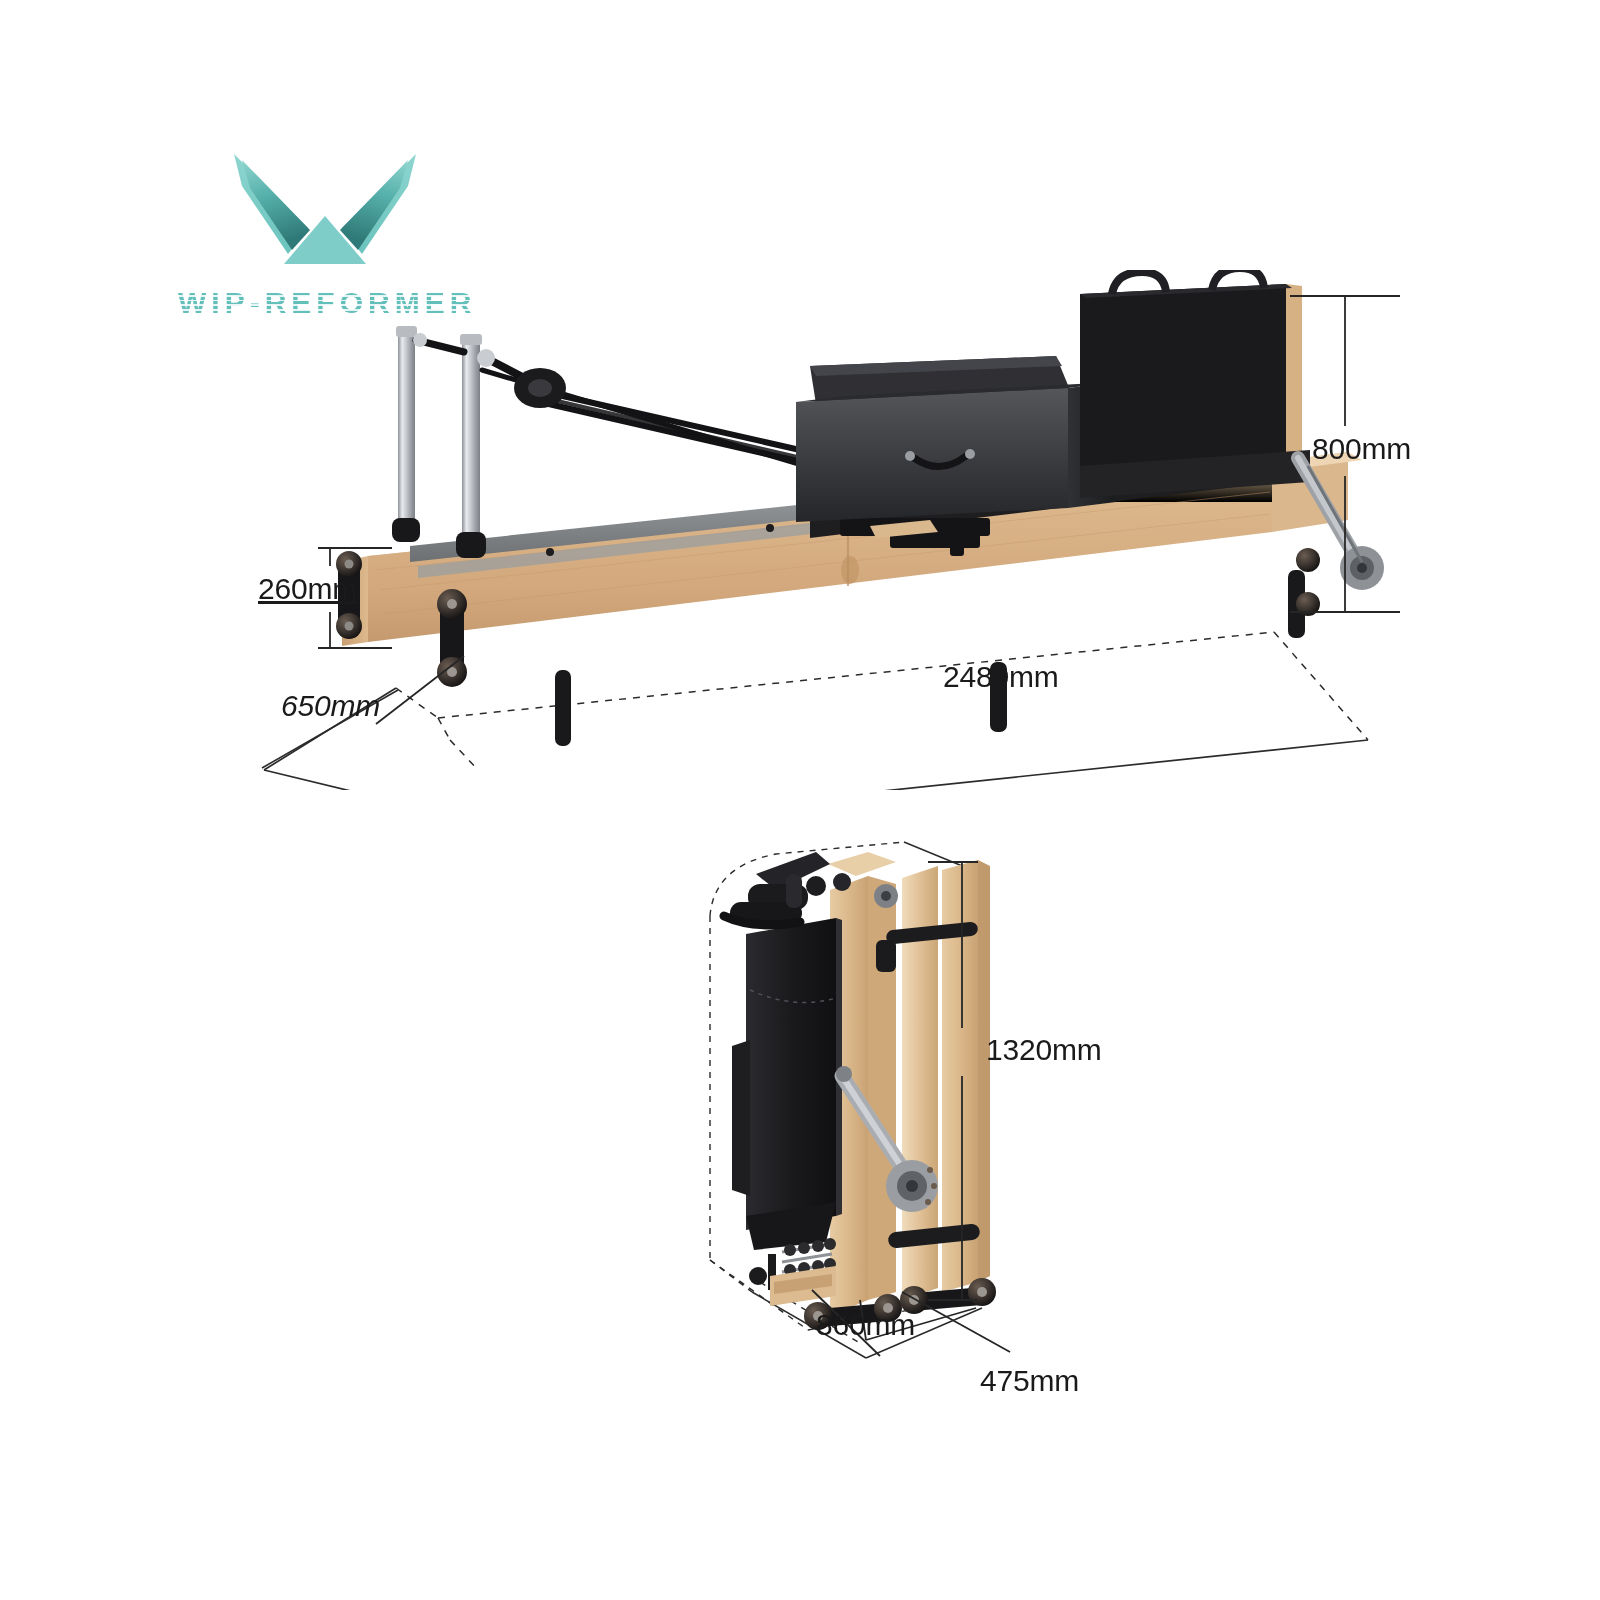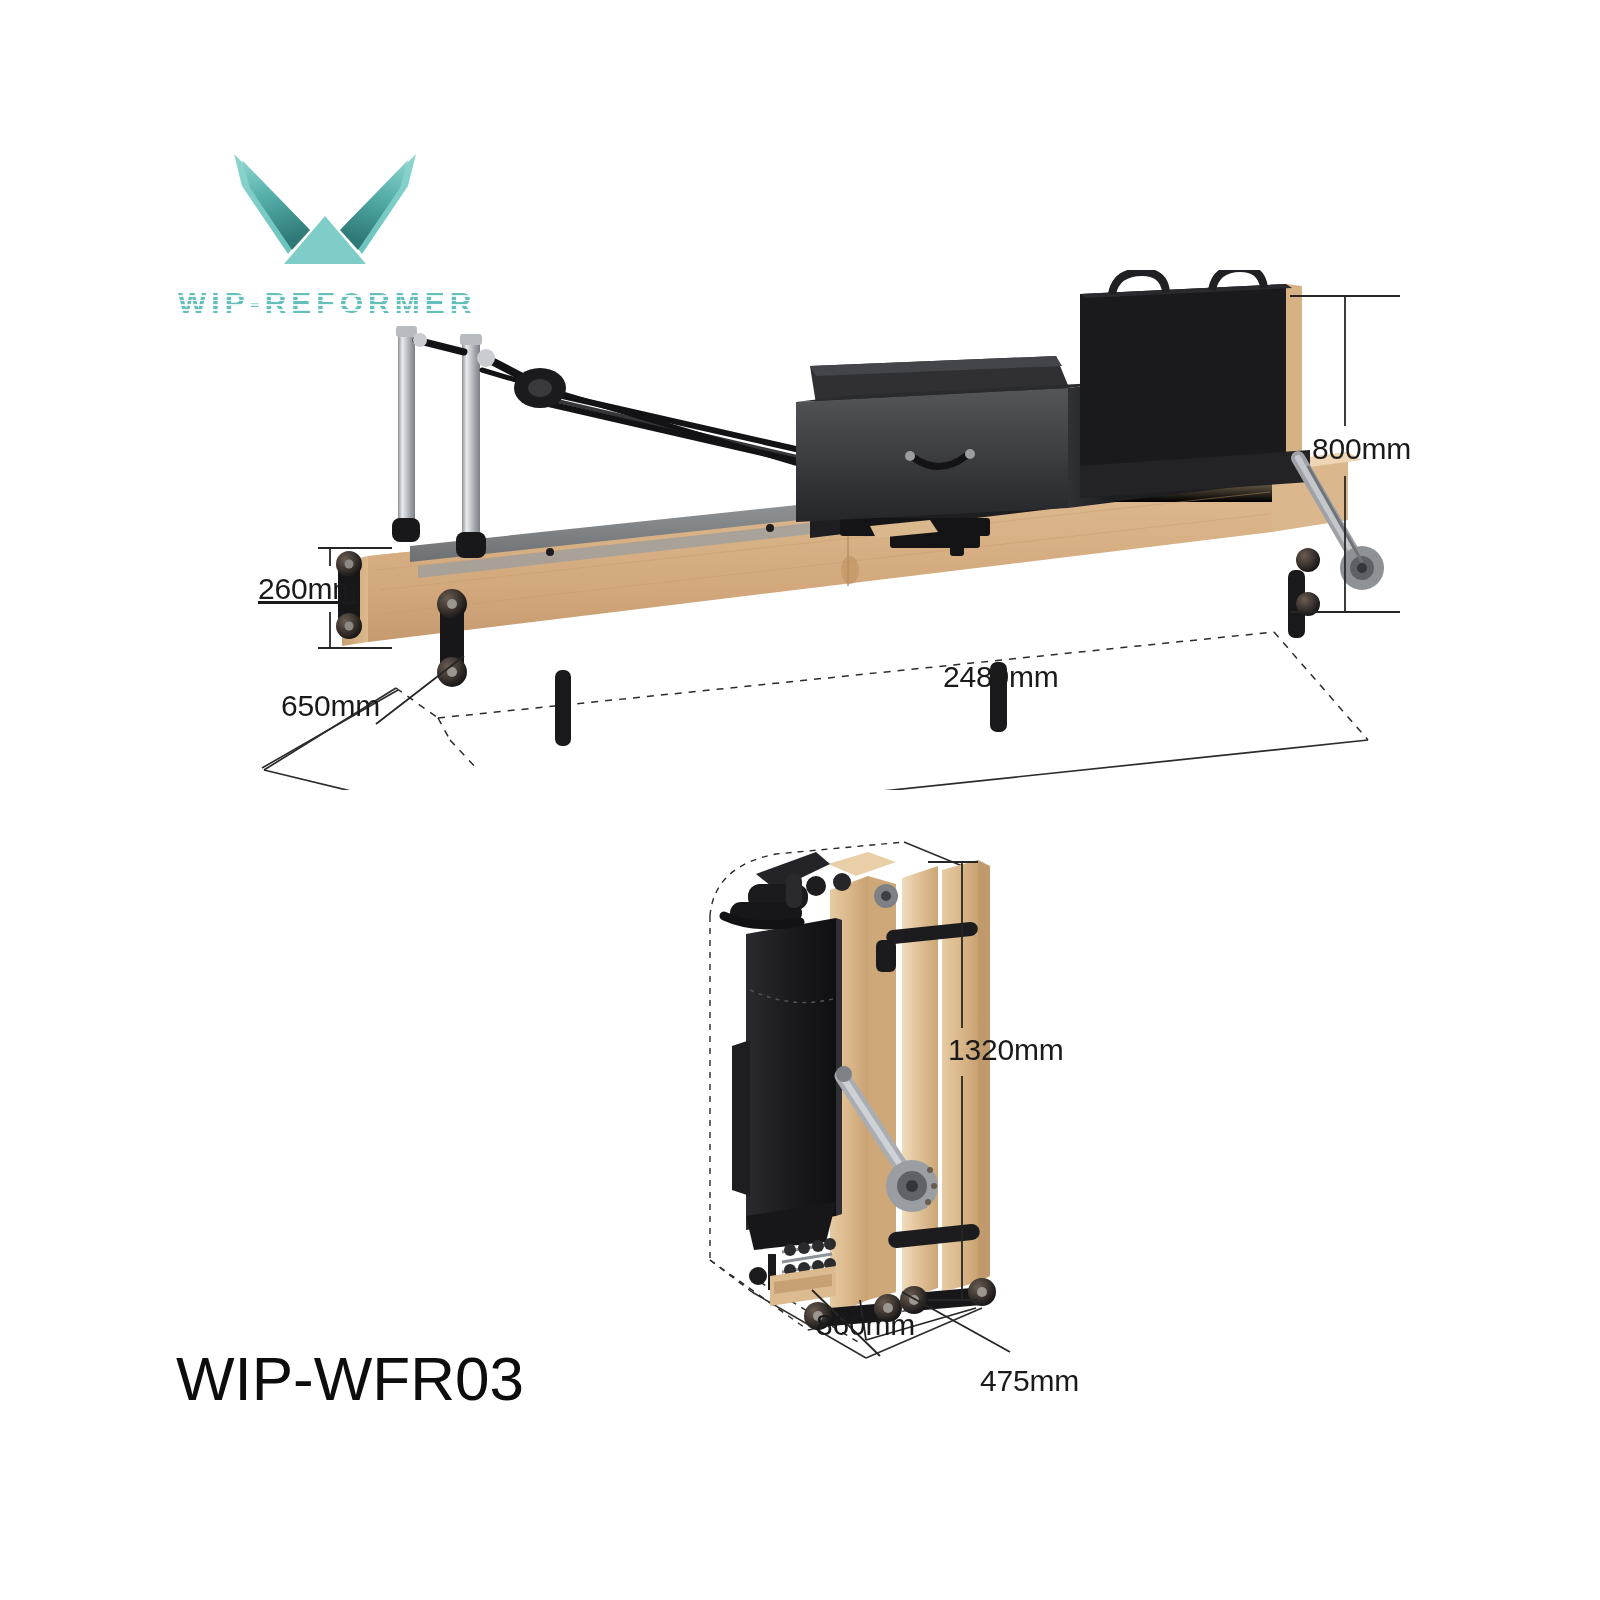--- a/index.html
+++ b/index.html
@@ -85,23 +85,23 @@
     position: absolute;
     font-family: "Liberation Sans", sans-serif;
     font-size: 30px;
     font-weight: 400;
     color: #1a1a1a;
     white-space: nowrap;
     letter-spacing: -0.2px;
   }
   #dim-height-800  { left: 1312px; top: 432px; }
   #dim-height-260  { left: 258px;  top: 572px; text-decoration: underline; }
-  #dim-depth-650   { left: 281px;  top: 689px; }
+  #dim-depth-650   { left: 281px;  top: 689px; font-style: italic; }
   #dim-length-2480 { left: 943px;  top: 660px; }
-  #dim-folded-1320 { left: 948px;  top: 1033px; text-align: right; }
+  #dim-folded-1320 { left: 986px;  top: 1033px; text-align: right; }
   #dim-folded-860  { left: 816px;  top: 1308px; }
   #dim-folded-475  { left: 980px;  top: 1364px; }
 
   
   #model-number {
     position: absolute;
     left: 176px;
     top: 1343px;
     font-size: 62px;
     font-weight: 400;
@@ -575,15 +575,14 @@
       </g>
     </g>
   </svg>
 
   <div class="dim-label" id="dim-folded-1320">1320mm</div>
 
   <div class="dim-label" id="dim-folded-860">860mm</div>
 
   <div class="dim-label" id="dim-folded-475">475mm</div>
 
-  <div id="model-number">WIP-WFR03</div>
 
 </div>
 
 </body></html>

